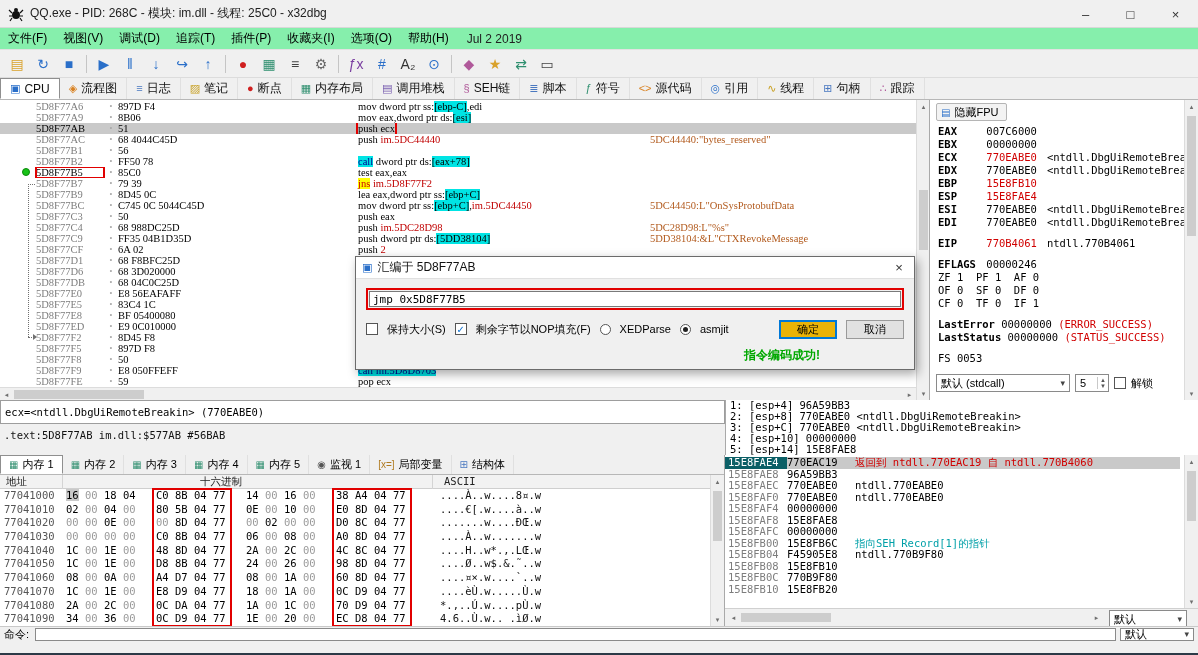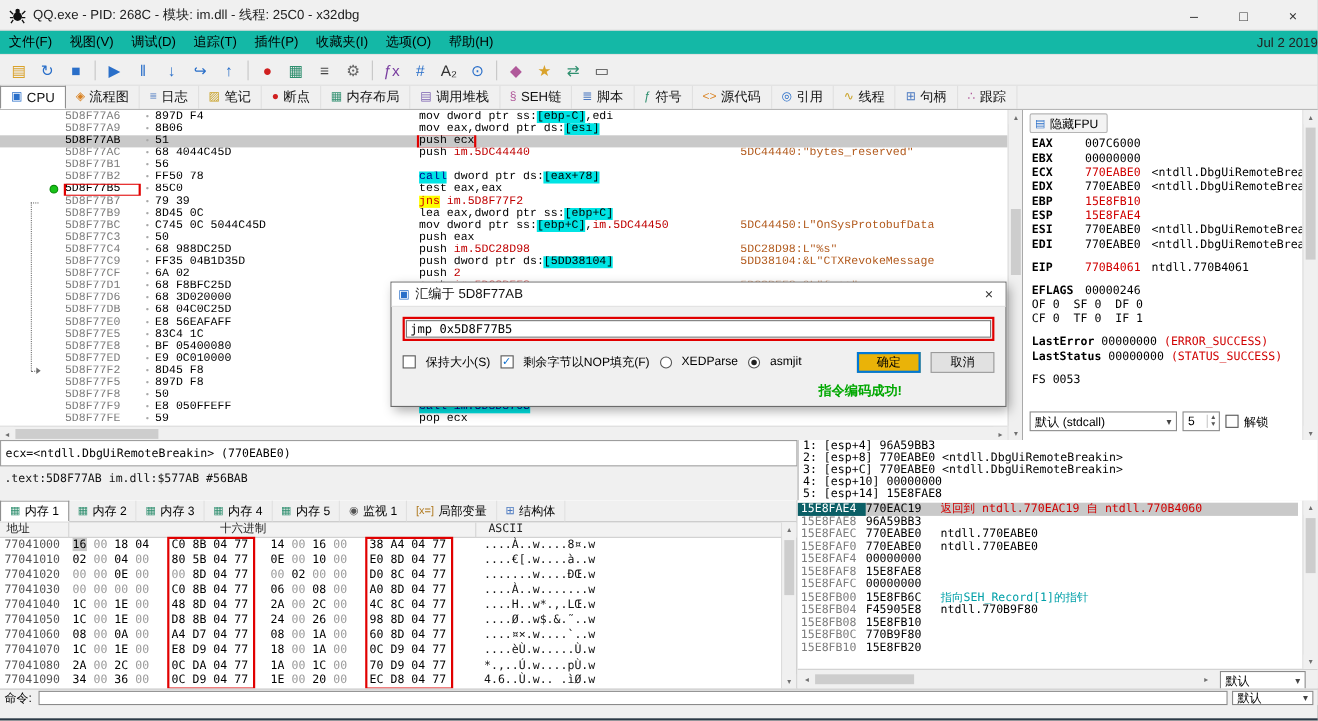--- a/index.html
+++ b/index.html
@@ -10,22 +10,22 @@
   
   .titlebar { position:absolute; left:0; top:0; width:1198px; height:28px; background:#f0f0f0;
               border-bottom:1px solid #d8d8d8; display:flex; align-items:center; }
   .titlebar .app-ico { width:16px; height:16px; margin:0 6px 0 8px; }
   .titlebar .t-text { font-size:12px; color:#222; }
   .win-controls { position:absolute; right:0; top:0; height:28px; display:flex; }
   .win-btn { width:45px; height:28px; display:flex; align-items:center; justify-content:center;
              font-size:13px; color:#333; }
 
   
-  .menubar { position:absolute; left:0; top:28px; width:1198px; height:22px; background:#14b8a6;
-             display:flex; align-items:center; border-bottom:1px solid #e2e2e2;justify-content:space-between; }
+  .menubar { position:absolute; left:0; top:28px; width:1198px; height:22px; background:#86efac;
+             display:flex; align-items:center; border-bottom:1px solid #e2e2e2; }
   .menu-item { padding:2px 8px; font-size:12px; }
   .menu-date { margin-left:10px; color:#222; }
 
   
   .toolbar { position:absolute; left:0; top:50px; width:1198px; height:28px; background:#f0f0f0;
              display:flex; align-items:center; padding-left:4px; border-bottom:1px solid #dcdcdc; }
   .tb-btn { width:24px; height:24px; display:flex; align-items:center; justify-content:center;
             margin:0 1px; border-radius:2px; }
   .tb-glyph { font-size:14px; line-height:14px; }
   .tb-sep { width:1px; height:18px; background:#c5c5c5; margin:0 4px; }
@@ -36,22 +36,22 @@
   .vtab { display:flex; align-items:center; gap:4px; padding:0 9px; font-size:12px; color:#111;
           border-right:1px solid #e0e0e0; }
   .vtab.active { background:#fff; border:1px solid #8f8f8f; border-bottom:1px solid #fff; }
   .vtab .ticon { font-size:11px; line-height:11px; }
 
   
   .main { position:absolute; left:0; top:100px; width:1198px; height:300px; }
   .disasm-pane { position:absolute; left:0; top:0; width:930px; height:300px; background:#fff;
                  border-right:1px solid #a9a9a9; overflow:hidden; }
   #disasm-rows { position:absolute; left:0; top:1px; width:916px; height:286px; }
-  .d-row { display:flex; height:11px; line-height:11px; font-family:Liberation Mono, monospace;
-           font-size:10.5px; white-space:pre; overflow:hidden;padding-left:23px; }
+  .d-row { display:flex; height:11px; line-height:11px; font-family:Liberation Serif, serif;
+           font-size:10.5px; white-space:pre; overflow:hidden; }
   .d-row.sel { background:#c9c9c9; }
   .d-gut { width:36px; flex:none; position:relative; }
   .bp-dot { position:absolute; left:22px; top:1px; width:8px; height:8px; border-radius:50%;
             background:#18c218; border:1px solid #0a8a0a; }
   .d-addr { width:68px; flex:none; color:#7d7d7d; }
   .d-row.sel .d-addr { color:#000; }
   .d-addr.red-box { color:#000; outline:2px solid #e10000; outline-offset:-1px; }
   .d-dot { width:14px; flex:none; color:#a8a8a8; font-size:8px; text-align:center; }
   .d-bytes { width:240px; flex:none; color:#000; }
   .d-ins { width:292px; flex:none; }
@@ -417,20 +417,21 @@
           <div class="reg-line"><span class="reg-lab">ECX</span><span class="reg-val red"> 770EABE0</span><span class="reg-note">&lt;ntdll.DbgUiRemoteBreakin&gt;</span></div>
           <div class="reg-line"><span class="reg-lab">EDX</span><span class="reg-val"> 770EABE0</span><span class="reg-note">&lt;ntdll.DbgUiRemoteBreakin&gt;</span></div>
           <div class="reg-line"><span class="reg-lab">EBP</span><span class="reg-val red"> 15E8FB10</span></div>
           <div class="reg-line"><span class="reg-lab">ESP</span><span class="reg-val red"> 15E8FAE4</span></div>
           <div class="reg-line"><span class="reg-lab">ESI</span><span class="reg-val"> 770EABE0</span><span class="reg-note">&lt;ntdll.DbgUiRemoteBreakin&gt;</span></div>
           <div class="reg-line"><span class="reg-lab">EDI</span><span class="reg-val"> 770EABE0</span><span class="reg-note">&lt;ntdll.DbgUiRemoteBreakin&gt;</span></div>
           <div class="reg-sp"></div>
           <div class="reg-line"><span class="reg-lab">EIP</span><span class="reg-val red"> 770B4061</span><span class="reg-note">ntdll.770B4061</span></div>
           <div class="reg-sp"></div>
           <div class="reg-line"><span class="reg-lab">EFLAGS</span><span class="reg-val"> 00000246</span></div>
+          <div class="reg-line"><span>ZF 1  PF 1  AF 0</span></div>
           <div class="reg-line"><span>OF 0  SF 0  DF 0</span></div>
           <div class="reg-line"><span>CF 0  TF 0  IF 1</span></div>
           <div class="reg-sp"></div>
           <div class="reg-line"><span class="reg-lab">LastError</span><span class="reg-val"> 00000000</span><span class="reg-err"> (ERROR_SUCCESS)</span></div>
           <div class="reg-line"><span class="reg-lab">LastStatus</span><span class="reg-val"> 00000000</span><span class="reg-err"> (STATUS_SUCCESS)</span></div>
           <div class="reg-sp"></div>
           <div class="reg-line"><span>FS 0053</span></div>
         </div>
       <div class="conv-row">
         <div class="combo" style="width:134px;">

